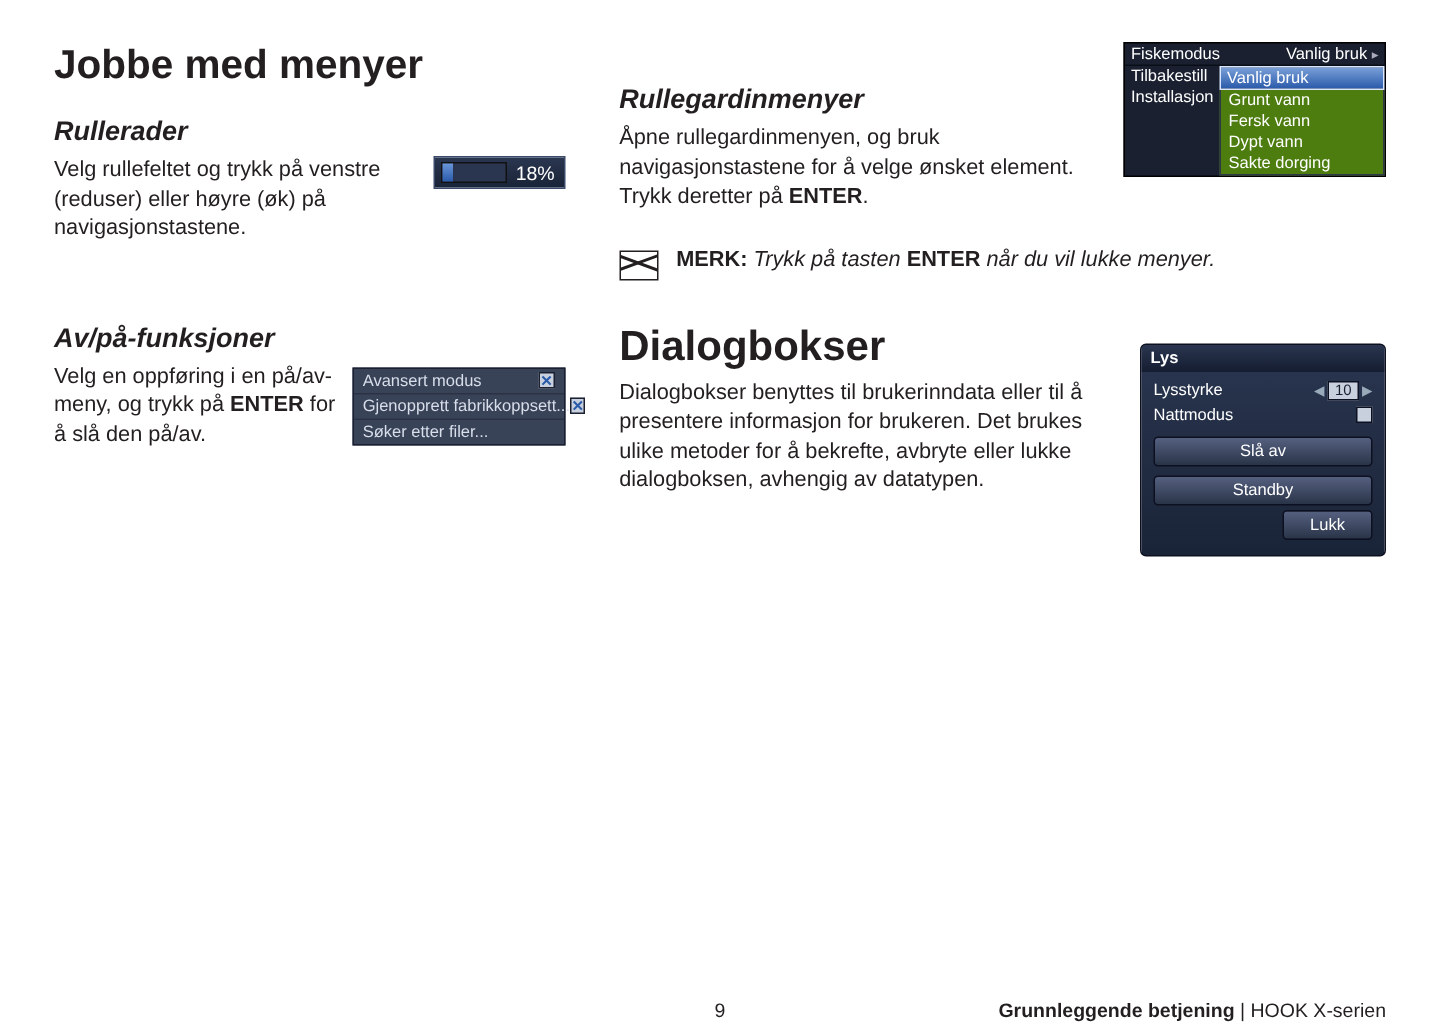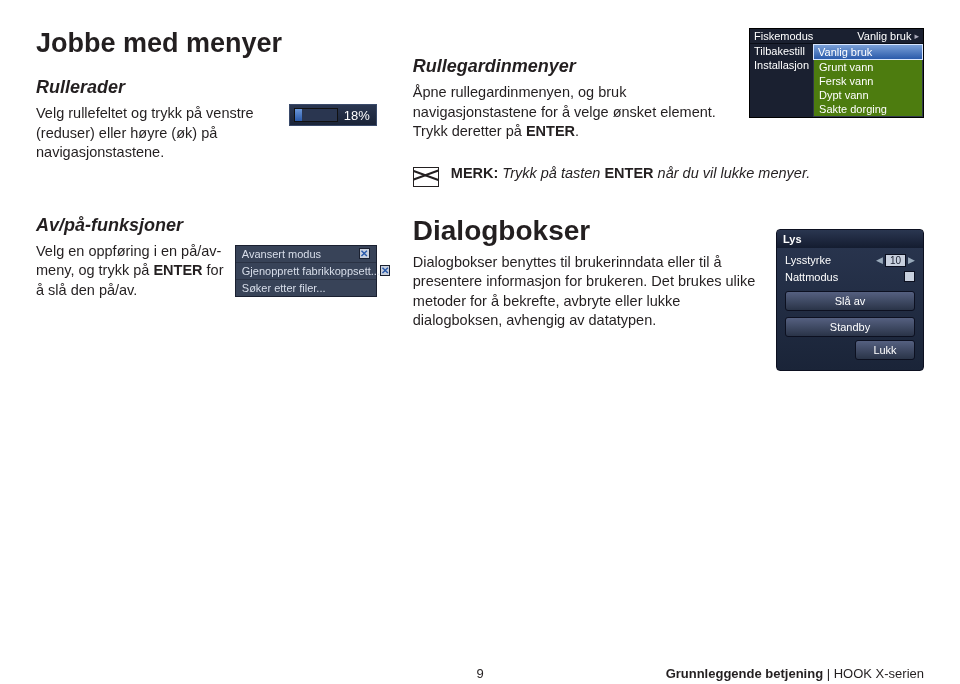--- a/index.html
+++ b/index.html
@@ -159,21 +159,21 @@
     border: 1px solid #1a2030;
     display: inline-flex;
     align-items: center;
     justify-content: center;
     color: #2a5aaa;
     font-size: 10px;
     font-weight: bold;
   }
   
   .dialog {
-    width: 148px;
+    width: 164px;
     background: linear-gradient(#2a3650,#1a2438);
     flex-shrink: 0;
     color: #fff;
     font-size: 11px;
     border-radius: 4px;
     overflow: hidden;
     border: 1px solid #0c1020;
     margin-top: 14px;
   }
   .dialog .titlebar {

